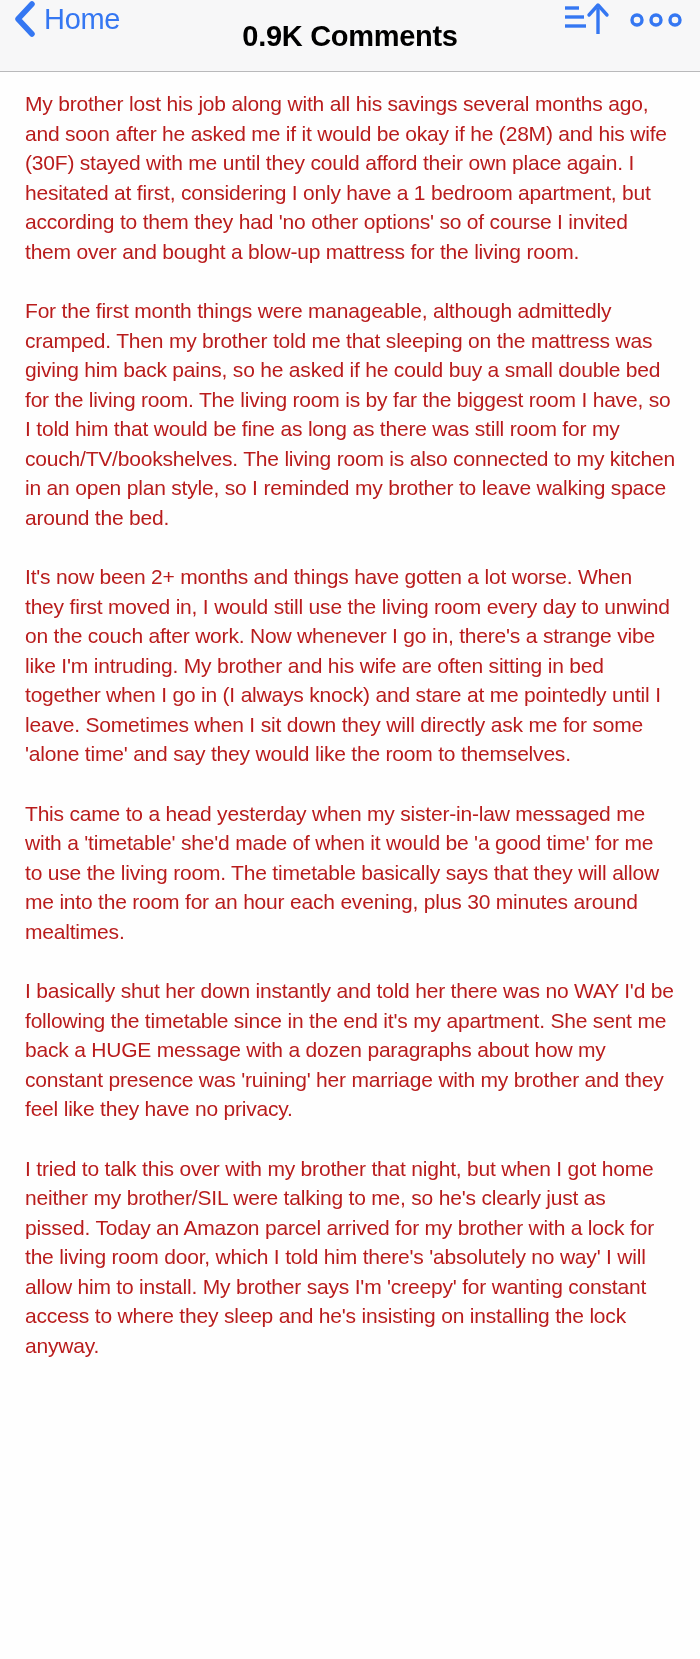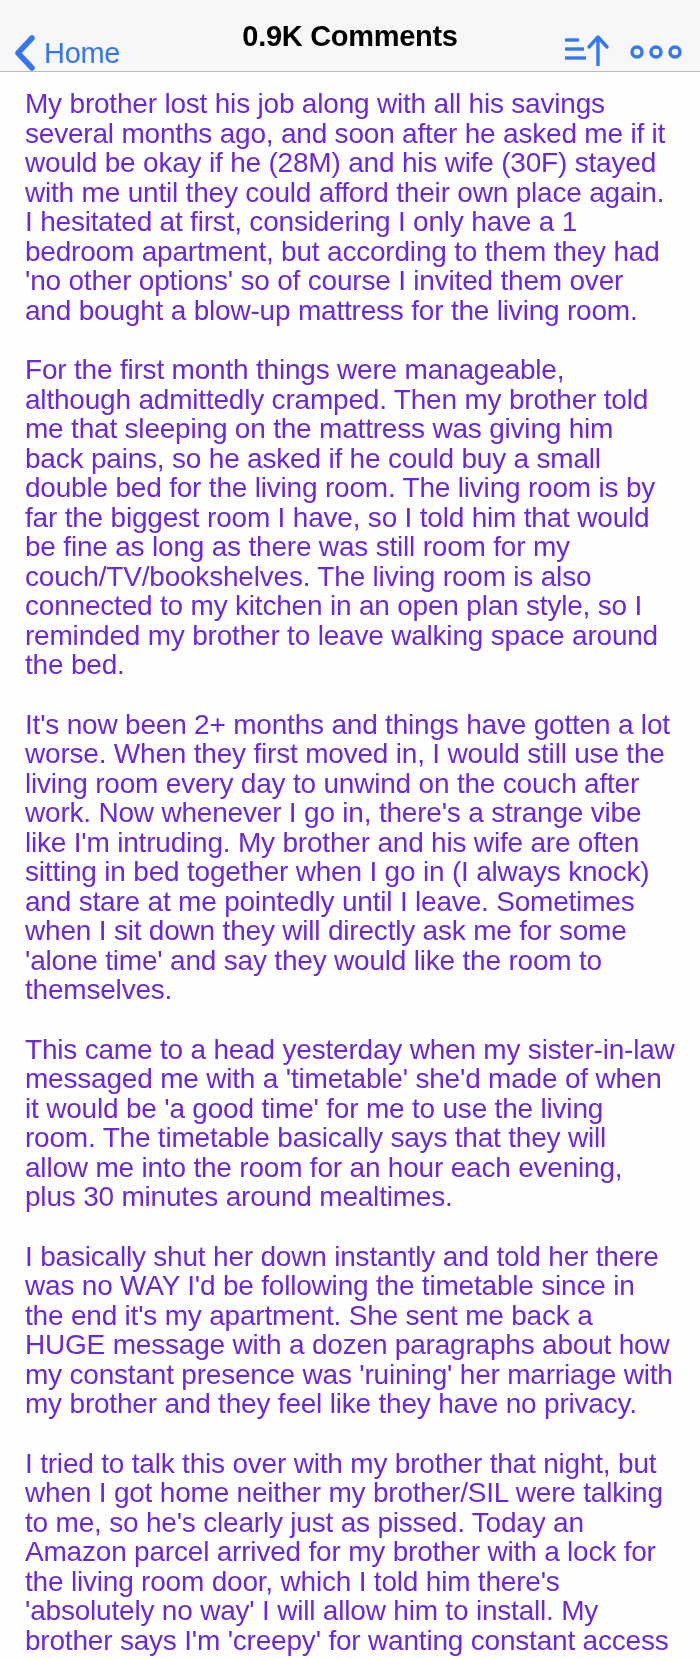--- a/index.html
+++ b/index.html
@@ -15,21 +15,21 @@
     overflow: hidden;
     position: relative;
   }
   
   .nav-bar {
     position: relative;
     height: 72px;
     background: #f7f7f8;
     border-bottom: 1.5px solid #b9b9bb;
     display: flex;
-    align-items: flex-end;
+    align-items: flex-start;
     justify-content: space-between;
     padding: 1px 16px 0 14px;
     box-sizing: border-box;
   }
   .back-button {
     display: flex;
     align-items: center;
     gap: 8px;
     background: none;
     border: none;
@@ -73,24 +73,24 @@
     display: flex;
     align-items: center;
   }
   .icon-button svg { display: block; }
   
   .post-body {
     padding: 17px 25px 0 25px;
   }
   .post-body p {
     margin: 0 0 30px 0;
-    font-size: 28px;
+    font-size: 21px;
     line-height: 29.5px;
     letter-spacing: -0.2px;
-    color: #6d28d9;
+    color: #b91c1c;
     text-align: left;
   }
   .post-body p:last-child { margin-bottom: 0; }
 </style>
 </head>
 <body>
 
 <div class="screen" style="--accent:#3577f2;">
 
   <header class="nav-bar">

